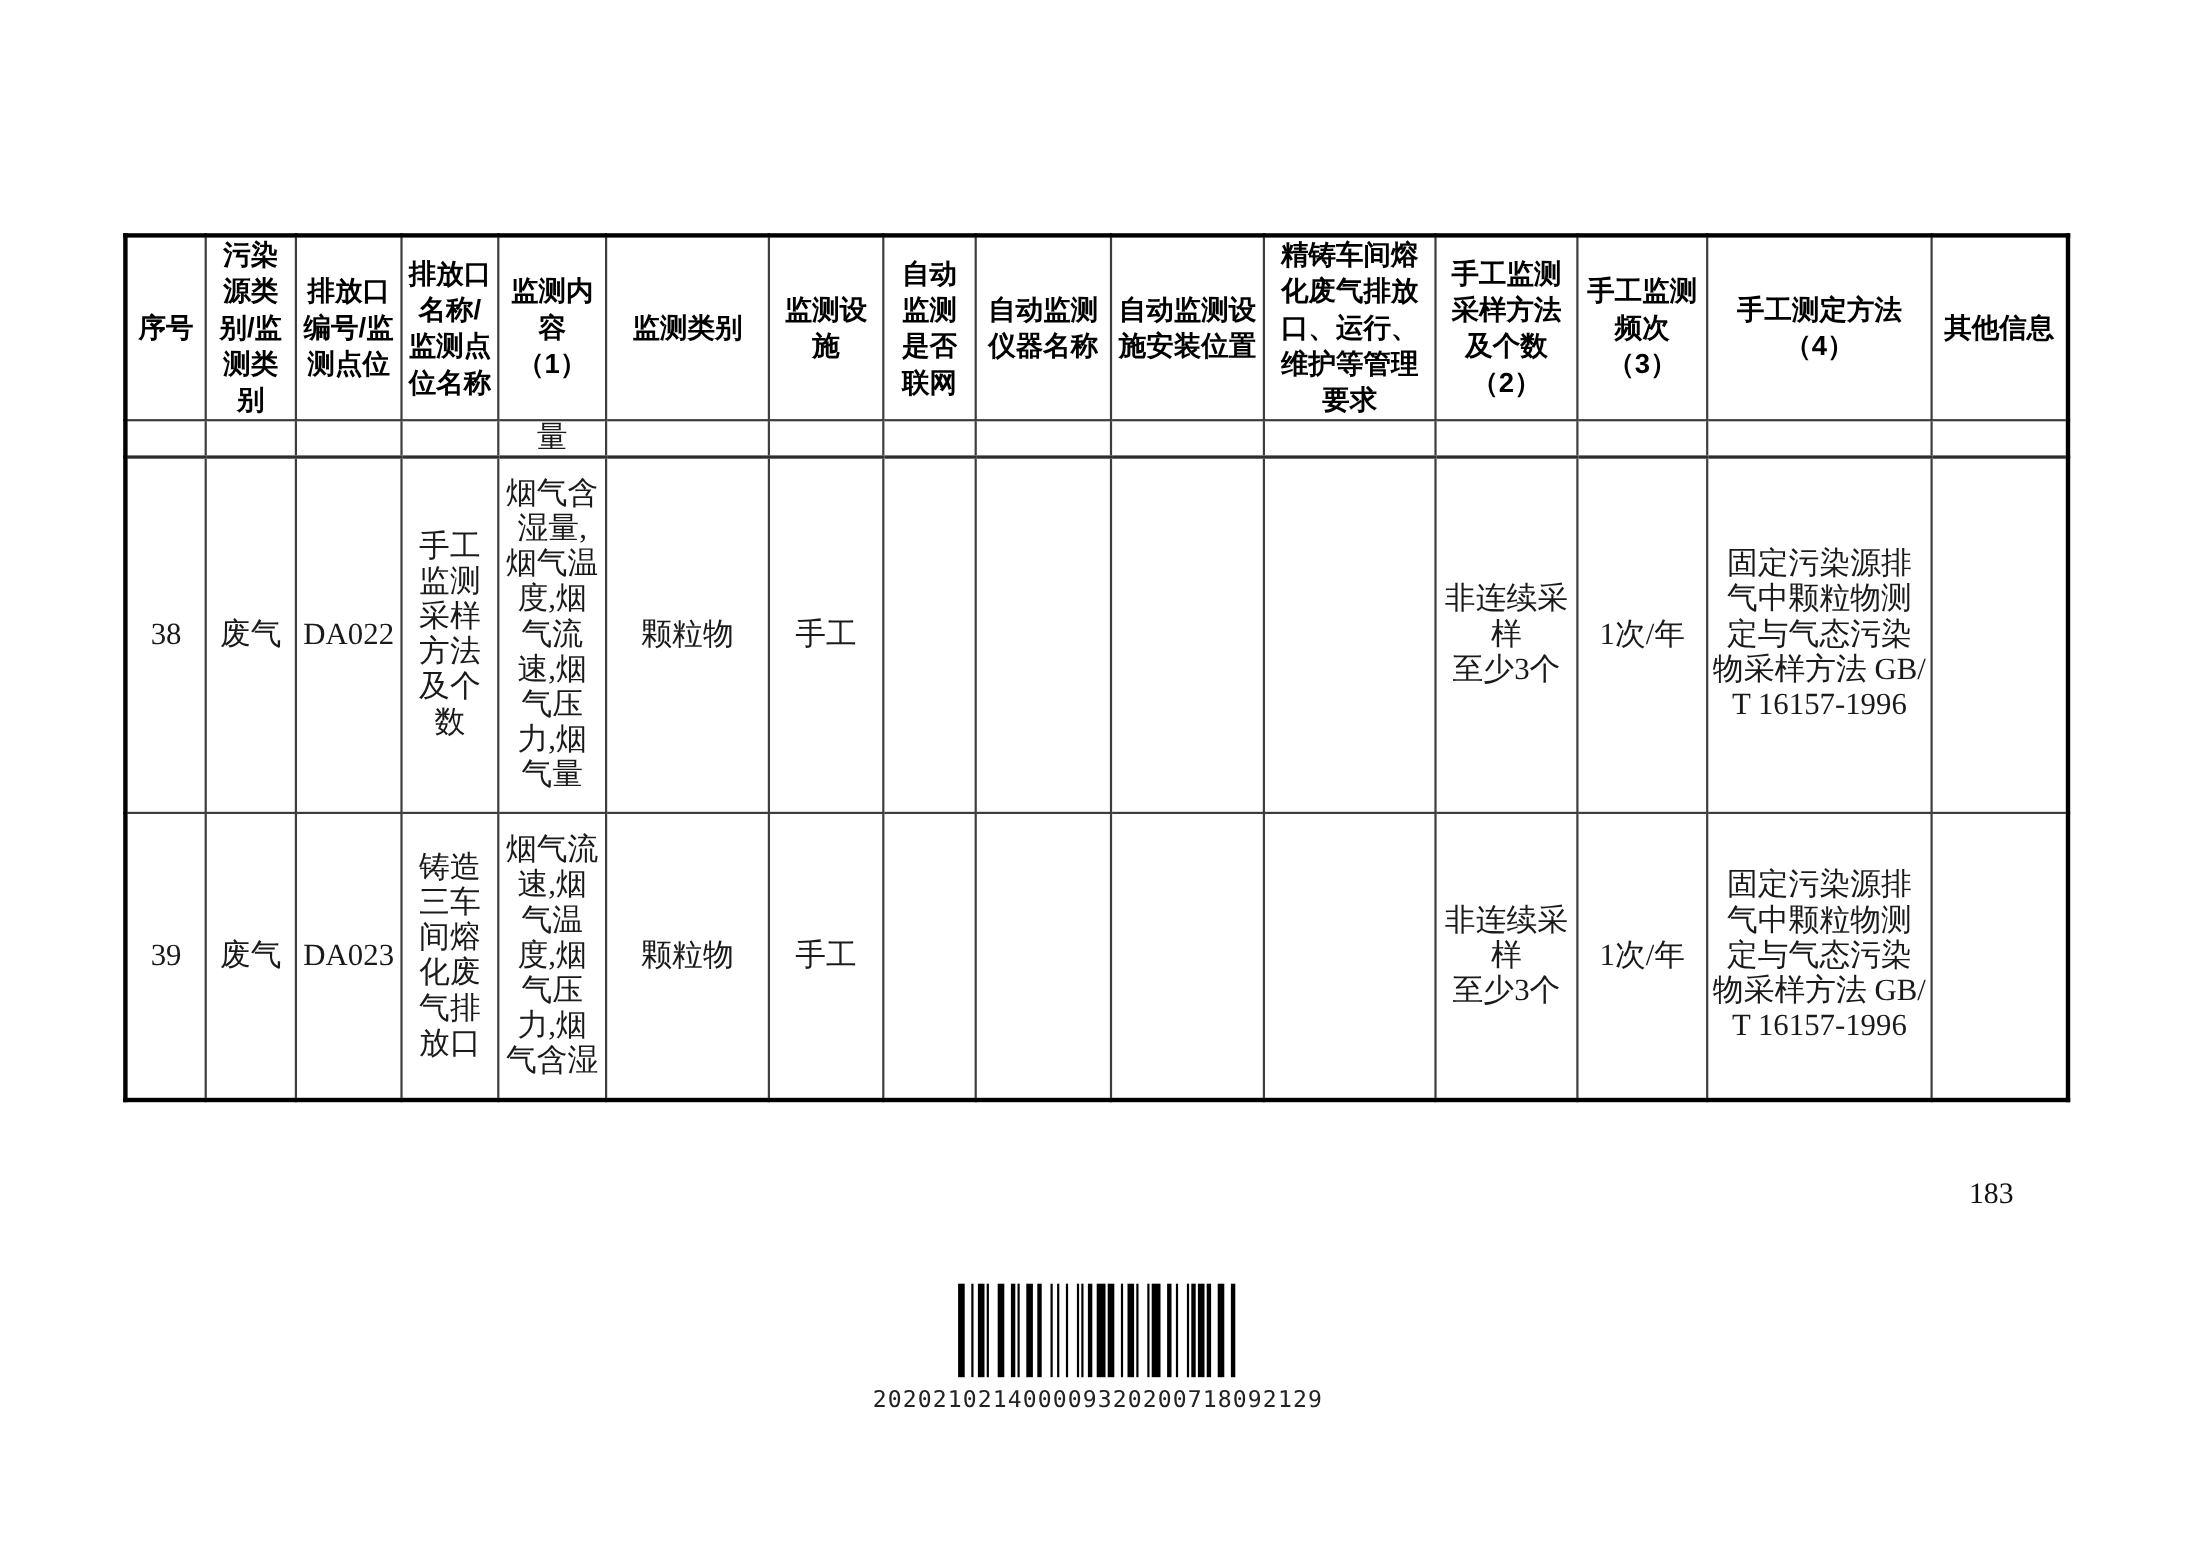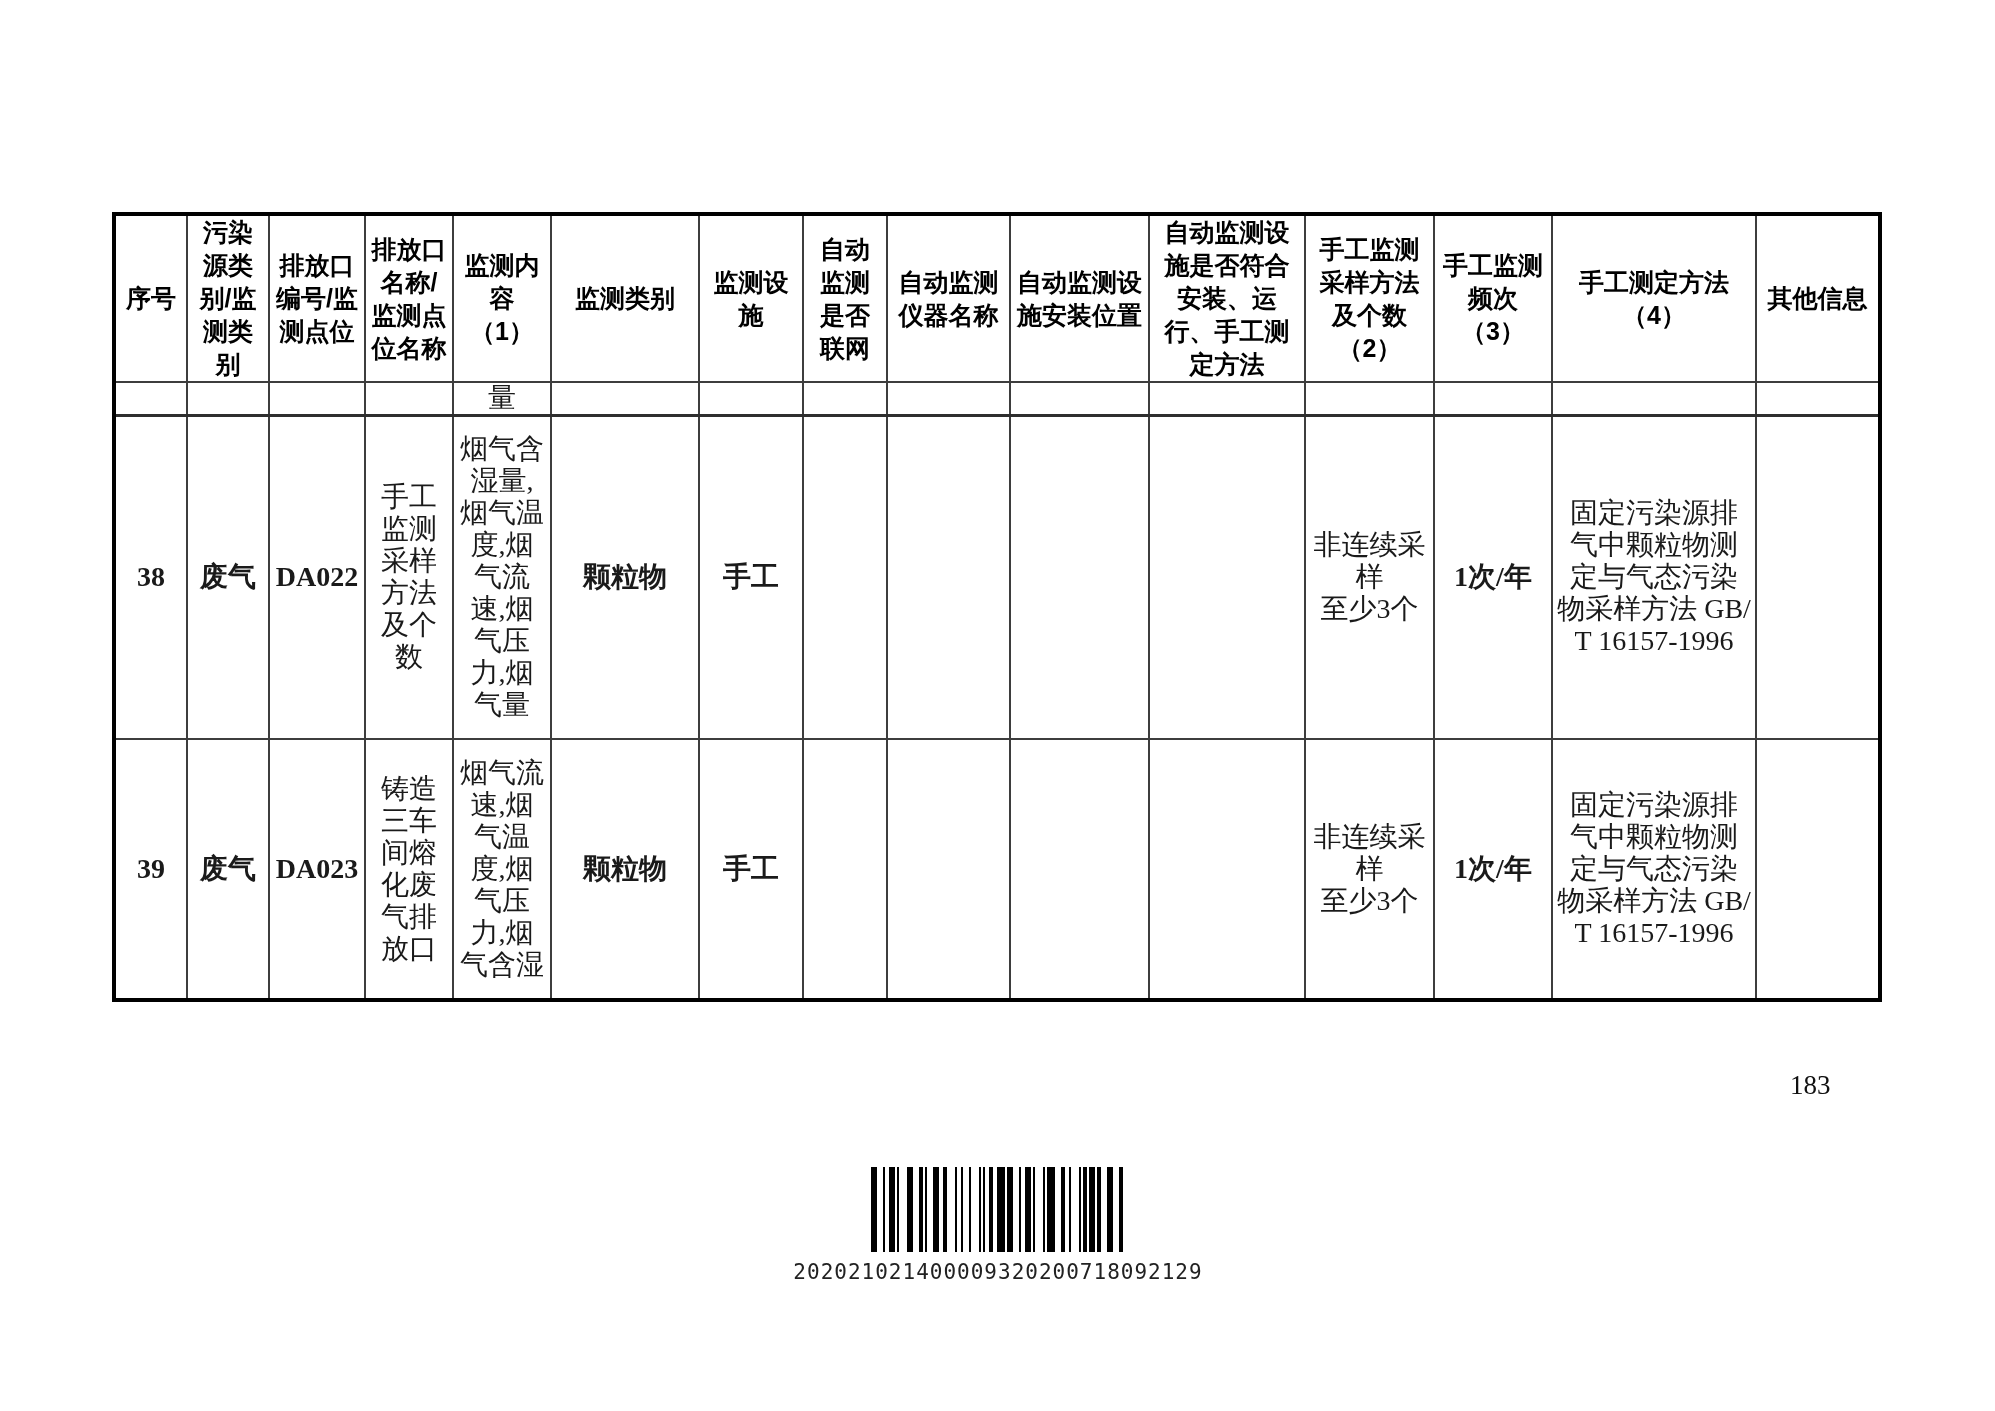--- a/index.html
+++ b/index.html
@@ -25,21 +25,21 @@
   }
   thead tr{height:133px;}
   tr.spill-row{height:33px;}
   tr.spill-row td{border-bottom:3px solid #2e2e2e;font-size:28px;line-height:30px;}
   tr.row-38{height:324px;}
   tr.row-39{height:261px;}
   tbody td{font-size:28px;line-height:32px;}
   td.c-content{padding:0 8px;margin-left:28px;}
   td.c-method{padding:0 2px;}
   td.c-sampling{white-space:pre-line;padding:0 4px;}
-  td.nowrap{white-space:nowrap;font-weight:bold;}
+  td.nowrap{white-space:nowrap;}
   .barcode{position:absolute;left:758px;top:1167px;width:480px;text-align:center;}
   .barcode-bars{width:356px;height:85px;margin:0 auto;display:flex;align-items:stretch;justify-content:center;}
   .barcode-bars i{display:block;flex:0 0 auto;background:#000;height:100%;}
   .barcode-num{
     margin-top:8px;font-family:"DejaVu Sans Mono","Liberation Mono",monospace;
     font-size:21px;letter-spacing:1px;color:#222;white-space:nowrap;
   }
   .page-num{
     position:absolute;left:1790px;top:1070px;width:60px;
     font-size:27px;line-height:30px;color:#111;text-align:left;
@@ -73,21 +73,21 @@
         <th>序号</th>
         <th>污染源类别/监测类别</th>
         <th>排放口编号/监测点位</th>
         <th>排放口名称/监测点位名称</th>
         <th>监测内容（1）</th>
         <th>监测类别</th>
         <th>监测设施</th>
         <th>自动监测是否联网</th>
         <th>自动监测仪器名称</th>
         <th>自动监测设施安装位置</th>
-        <th>自动监测设施是否符合安装、运行、手工测定方法</th>
+        <th>精铸车间熔化废气排放口、运行、维护等管理要求</th>
         <th>手工监测采样方法及个数（2）</th>
         <th>手工监测频次（3）</th>
         <th>手工测定方法（4）</th>
         <th>其他信息</th>
       </tr>
     </thead>
     <tbody>
       <tr class="spill-row">
         <td></td>
         <td></td>

